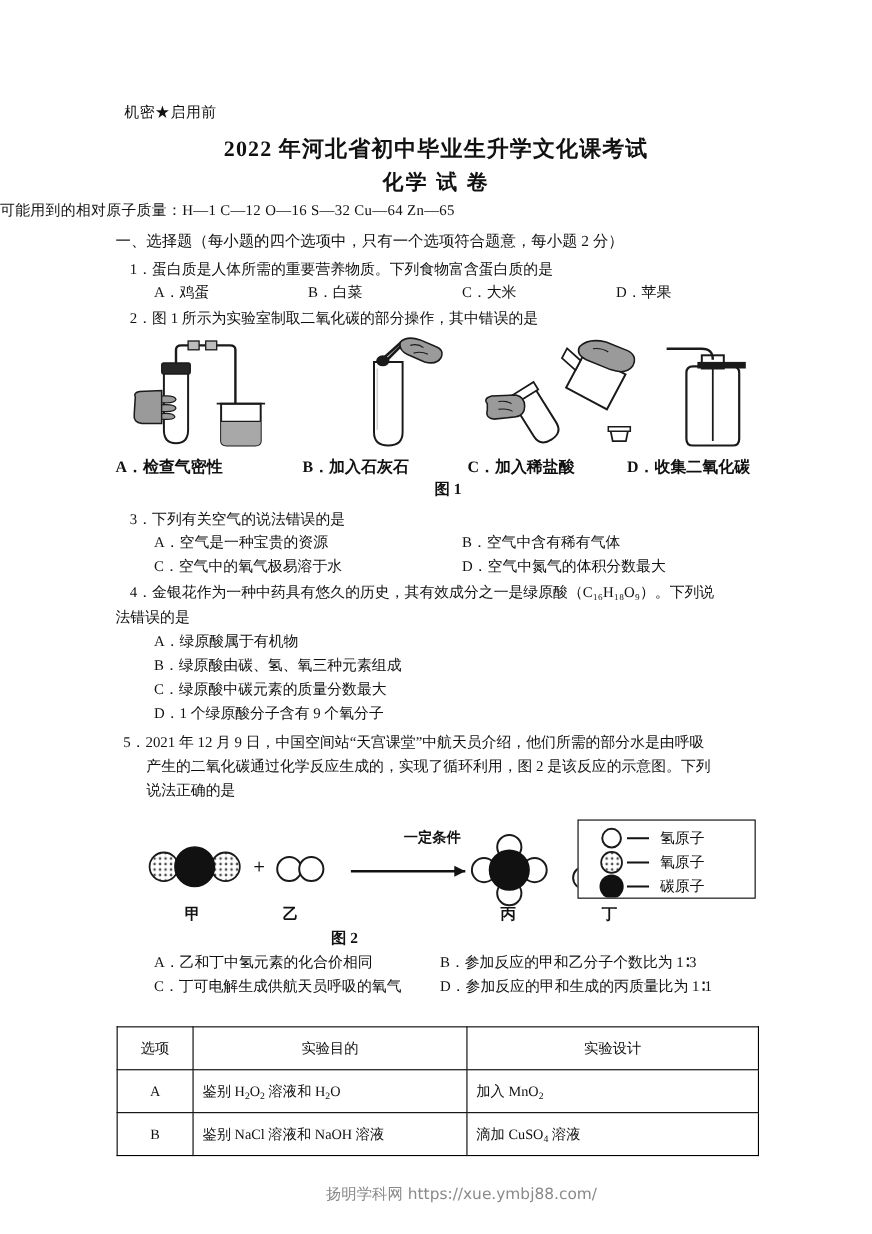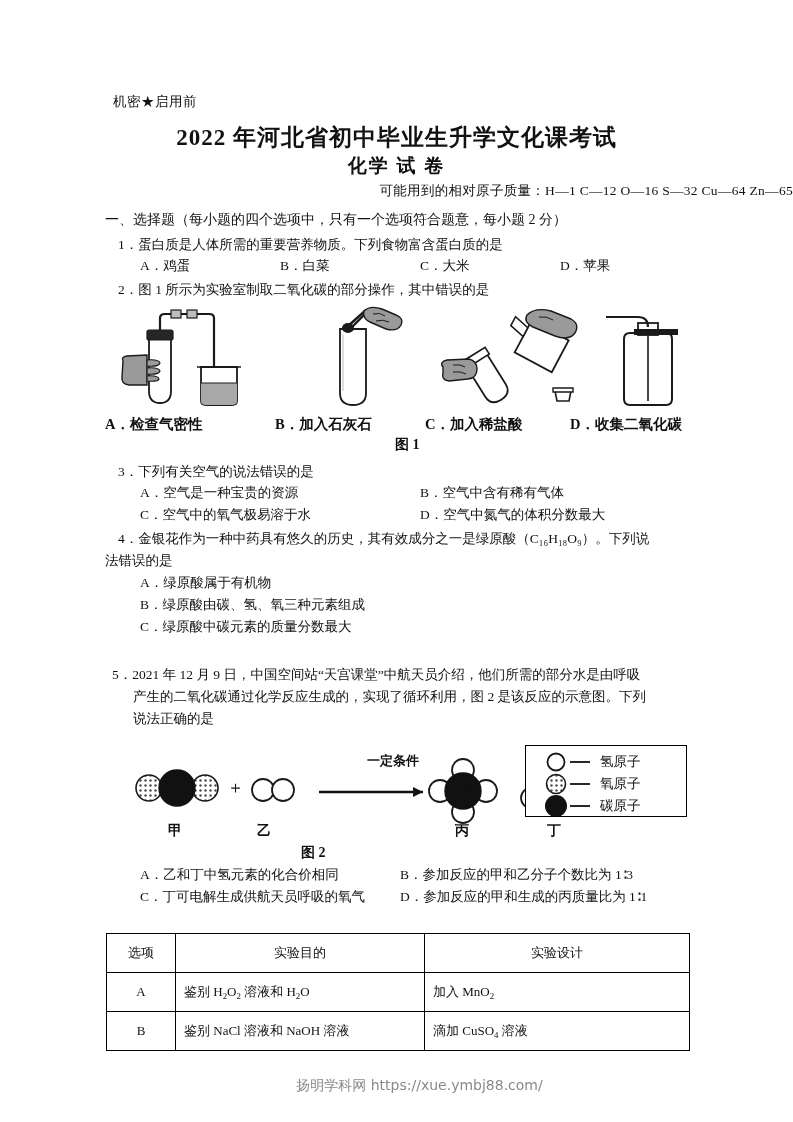--- a/index.html
+++ b/index.html
@@ -13,31 +13,31 @@
   }
   .page { position:relative; width:793px; height:1078px; }
 
   
   .secret {
     position:absolute; left:113px; top:93px;
     font-size:13.5px; letter-spacing:.5px;
   }
   .title1 {
     position:absolute; left:0; right:0; top:122px;
-    text-align:center; font-size:23px; font-weight:bold;
+    text-align:center; font-size:20px; font-weight:bold;
     letter-spacing:1px;
   }
   .title2 {
     position:absolute; left:0; right:0; top:153px;
     text-align:center; font-size:19px; font-weight:bold;
     letter-spacing:2px;
   }
   .atomic {
     position:absolute; left:0; right:0; top:182px;
-    text-align:right; font-size:13.5px; letter-spacing:.3px;
+    text-align:left; font-size:13.5px; letter-spacing:.3px;
   }
 
   
   .sec-head {
     position:absolute; left:105px; top:211px;
     font-size:14px;
   }
 
   .q { position:absolute; font-size:13.5px; line-height:20px; }
   .opt { position:absolute; font-size:13.5px; }
@@ -214,20 +214,21 @@
   <div class="opt" style="left:140px; top:506px;">C．空气中的氧气极易溶于水</div>
   <div class="opt" style="left:420px; top:506px;">D．空气中氮气的体积分数最大</div>
 
   <div class="q" style="left:118px; top:529px;">
     <span>4．</span><span>金银花作为一种中药具有悠久的历史，其有效成分之一是绿原酸（C₁₆H₁₈O₉）。下列说</span>
   </div>
   <div class="q" style="left:105px; top:551px;">法错误的是</div>
   <div class="opt" style="left:140px; top:574px;">A．绿原酸属于有机物</div>
   <div class="opt" style="left:140px; top:596px;">B．绿原酸由碳、氢、氧三种元素组成</div>
   <div class="opt" style="left:140px; top:618px;">C．绿原酸中碳元素的质量分数最大</div>
+  <div class="opt" style="left:140px; top:640px;">D．1 个绿原酸分子含有 9 个氧分子</div>
 
   <div class="q" style="left:112px; top:665px;">
     <span>5．</span><span>2021 年 12 月 9 日，中国空间站“天宫课堂”中航天员介绍，他们所需的部分水是由呼吸</span>
   </div>
   <div class="q" style="left:133px; top:687px;">产生的二氧化碳通过化学反应生成的，实现了循环利用，图 2 是该反应的示意图。下列</div>
   <div class="q" style="left:133px; top:709px;">说法正确的是</div>
 
   <div class="fig2">
     <svg width="420" height="80" viewBox="0 0 420 80" style="position:absolute; left:28px; top:8px;">
       <defs>

